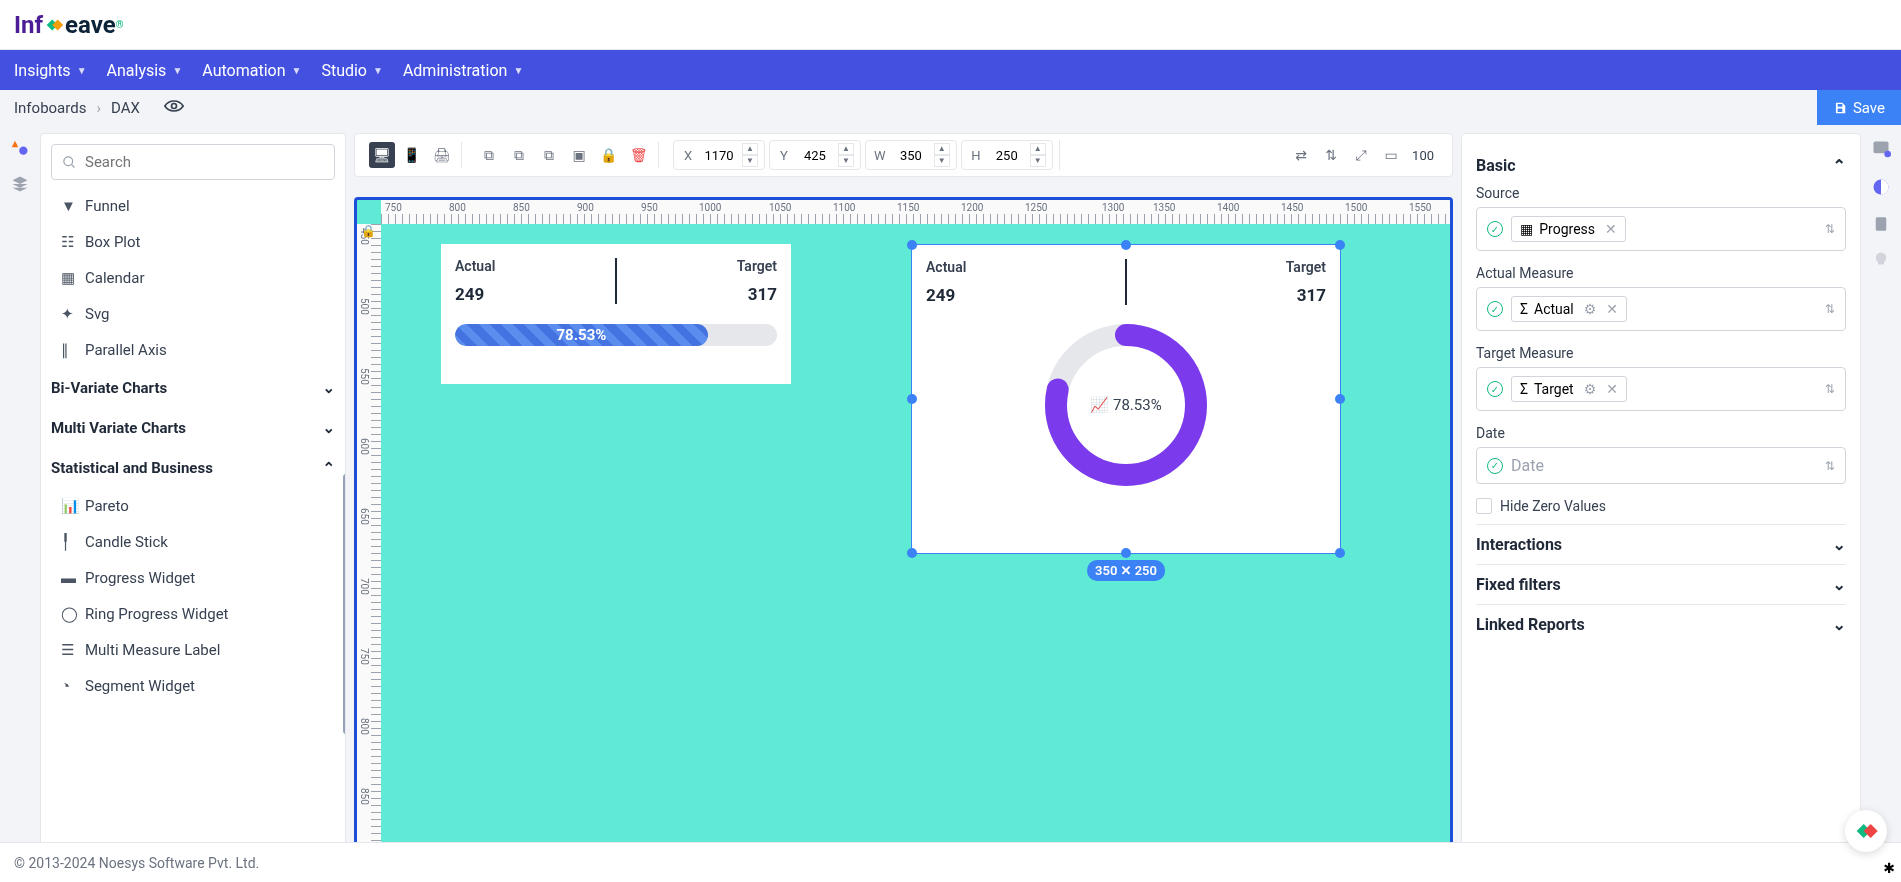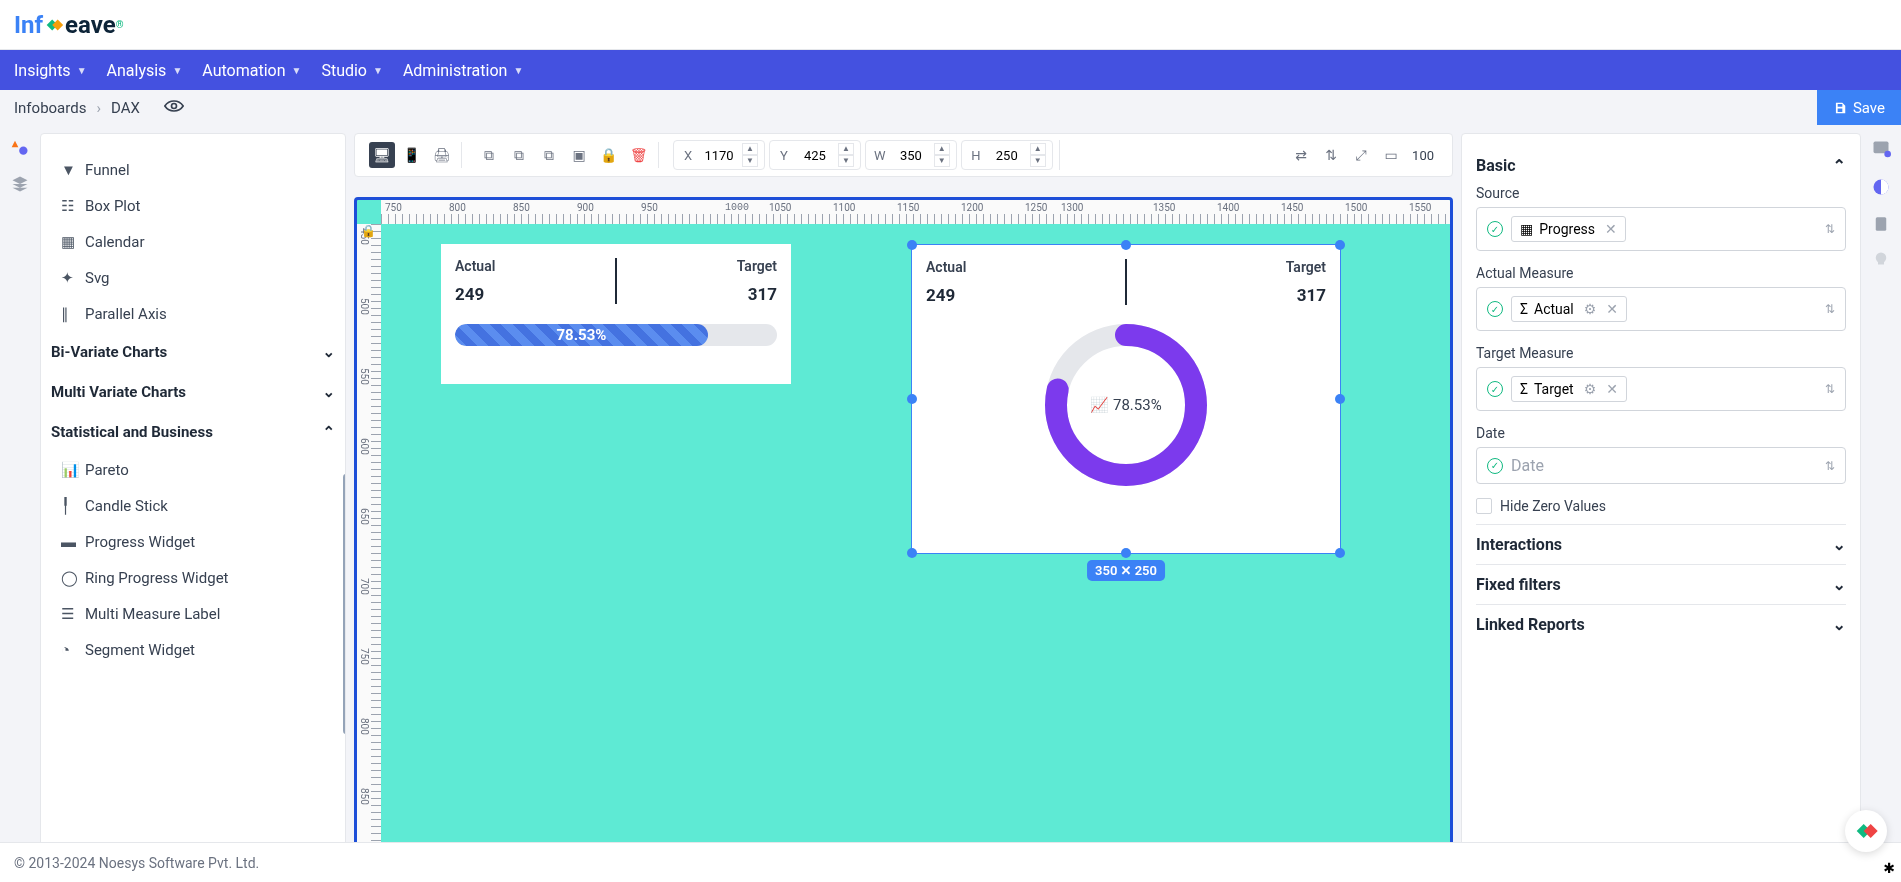--- a/index.html
+++ b/index.html
@@ -1,21 +1,21 @@
 <!DOCTYPE html>
 <html><head>
 <meta charset="utf-8">
 <style>
 * { box-sizing: border-box; margin: 0; padding: 0; font-family: -apple-system, BlinkMacSystemFont, "Segoe UI", Roboto, sans-serif; }
 body { width: 1901px; height: 882px; background: #f3f4f8; overflow: hidden; position: relative; }
 
 
 .top-header { height: 50px; background: #fff; display: flex; align-items: center; justify-content: space-between; padding: 0 14px; border-bottom: 1px solid #e5e7eb; }
 .logo { font-size: 24px; font-weight: 700; display: flex; align-items: center; }
-.logo-info { color: #3b82f6; }
+.logo-info { color: #4c1d95; }
 .logo-weave { color: #0d2438; }
 .header-right { display: flex; align-items: center; gap: 22px; }
 .header-icon { font-size: 20px; color: #6b7280; cursor: pointer; display: flex; align-items: center; gap: 4px; }
 .notif-count { color: #5b6cf5; font-weight: 600; font-size: 14px; }
 .bell-icon { color: #5b6cf5; }
 .help-icon { color: #6366f1; font-size: 22px; font-weight: bold; }
 .books-icon { color: #6366f1; }
 .monitor-icon { background: #7c3aed; color: #fff; padding: 4px 6px; border-radius: 4px; font-size: 14px; }
 .expand-icon { color: #6366f1; }
 .note-icon { background: #fbbf24; padding: 4px; border-radius: 2px; font-size: 14px; }
@@ -85,21 +85,21 @@
 .ring-wrap { display: flex; align-items: center; justify-content: center; margin-top: 10px; }
 .ring { width: 180px; height: 180px; position: relative; }
 .ring svg { transform: rotate(-90deg); }
 .ring-center { position: absolute; top: 50%; left: 50%; transform: translate(-50%, -50%); display: flex; align-items: center; gap: 4px; font-size: 15px; color: #374151; }
 
 .selected-widget { border: 1.5px solid #3b82f6; }
 .sel-handle { position: absolute; width: 10px; height: 10px; background: #3b82f6; border-radius: 50%; }
 .sel-handle.tl { top: -5px; left: -5px; } .sel-handle.tm { top: -5px; left: 50%; margin-left: -5px; } .sel-handle.tr { top: -5px; right: -5px; }
 .sel-handle.ml { top: 50%; left: -5px; margin-top: -5px; } .sel-handle.mr { top: 50%; right: -5px; margin-top: -5px; }
 .sel-handle.bl { bottom: -5px; left: -5px; } .sel-handle.bm { bottom: -5px; left: 50%; margin-left: -5px; } .sel-handle.br { bottom: -5px; right: -5px; }
-.size-badge { position: absolute; bottom: -28px; left: 50%; transform: translateX(-50%); background: #3b82f6; color: #fff; padding: 3px 8px; border-radius: 5px; font-size: 13px; font-weight: 600; }
+.size-badge { position: absolute; bottom: -28px; left: 50%; transform: translateX(-50%); background: #3b82f6; color: #fff; padding: 3px 8px; border-radius: 10px; font-size: 13px; font-weight: 600; }
 
 
 .right-panel { width: 400px; background: #fff; border: 1px solid #e5e7eb; margin: 8px 0 0 4px; border-radius: 4px; padding: 12px 14px; overflow: auto; }
 .panel-section { border-bottom: 1px solid #e5e7eb; padding: 10px 0; }
 .panel-header { font-weight: 700; font-size: 16px; color: #1f2937; display: flex; justify-content: space-between; align-items: center; cursor: pointer; gap: 8px; }
 .panel-content { padding-top: 10px; }
 .field-label { font-size: 14px; color: #374151; margin-bottom: 6px; display: block; }
 .field-box { border: 1px solid #d1d5db; border-radius: 4px; padding: 8px 10px; display: flex; align-items: center; gap: 8px; margin-bottom: 14px; position: relative; }
 .field-chip { background: #fff; border: 1px solid #d1d5db; border-radius: 3px; padding: 4px 8px; display: flex; align-items: center; gap: 6px; font-size: 14px; }
 .check-icon { color: #10b981; width: 16px; height: 16px; border: 1.5px solid #10b981; border-radius: 50%; display: flex; align-items: center; justify-content: center; font-size: 10px; }
@@ -189,20 +189,27 @@
         </svg>
     </div>
     <div class="rail-icon">
       <svg width="18" height="18" viewBox="0 0 24 24" fill="#9ca3af">
           <path d="M12 2l10 5-10 5L2 7l10-5zM2 12l10 5 10-5M2 17l10 5 10-5"></path>
         </svg>
     </div>
   </div>
 
   <div class="left-panel" style="position:relative;">
+    <div class="search-box">
+      <svg width="15" height="15" viewBox="0 0 24 24" fill="none" stroke="#9ca3af" stroke-width="2">
+          <circle cx="10" cy="10" r="7"></circle>
+          <line x1="20" y1="20" x2="15" y2="15"></line>
+        </svg>
+      <input class="search-input" placeholder="Search" style="">
+    </div>
     <div class="chart-list">
       <div class="chart-item">
           <span class="chart-item-icon">▼</span>
           <span>Funnel</span>
         </div>
       <div class="chart-item">
           <span class="chart-item-icon">☷</span>
           <span>Box Plot</span>
         </div>
       <div class="chart-item">
@@ -317,27 +324,27 @@
     </div>
 
     <div class="canvas-area">
       <div class="ruler-h" id="ruler-h">
           <div class="ruler-marks"></div>
           <span class="ruler-tick-h" style="left: 4px;">750</span>
           <span class="ruler-tick-h" style="left: 68px;">800</span>
           <span class="ruler-tick-h" style="left: 132px;">850</span>
           <span class="ruler-tick-h" style="left: 196px;">900</span>
           <span class="ruler-tick-h" style="left: 260px;">950</span>
-          <span class="ruler-tick-h" style="left: 344px; font-family: Liberation Mono, monospace;">1000</span>
+          <span class="ruler-tick-h" style="left: 318px;">1000</span>
           <span class="ruler-tick-h" style="left: 388px;">1050</span>
           <span class="ruler-tick-h" style="left: 452px;">1100</span>
           <span class="ruler-tick-h" style="left: 516px;">1150</span>
           <span class="ruler-tick-h" style="left: 580px;">1200</span>
           <span class="ruler-tick-h" style="left: 644px;">1250</span>
-          <span class="ruler-tick-h" style="left: 680px;">1300</span>
+          <span class="ruler-tick-h" style="left: 721px;">1300</span>
           <span class="ruler-tick-h" style="left: 772px;">1350</span>
           <span class="ruler-tick-h" style="left: 836px;">1400</span>
           <span class="ruler-tick-h" style="left: 900px;">1450</span>
           <span class="ruler-tick-h" style="left: 964px;">1500</span>
           <span class="ruler-tick-h" style="left: 1028px;">1550</span>
         </div>
       <div class="ruler-v" id="ruler-v">
           <div class="ruler-marks-v"></div>
           <span class="ruler-tick-v" style="top: 4px;">450</span>
           <span class="ruler-tick-v" style="top: 74px;">500</span>

